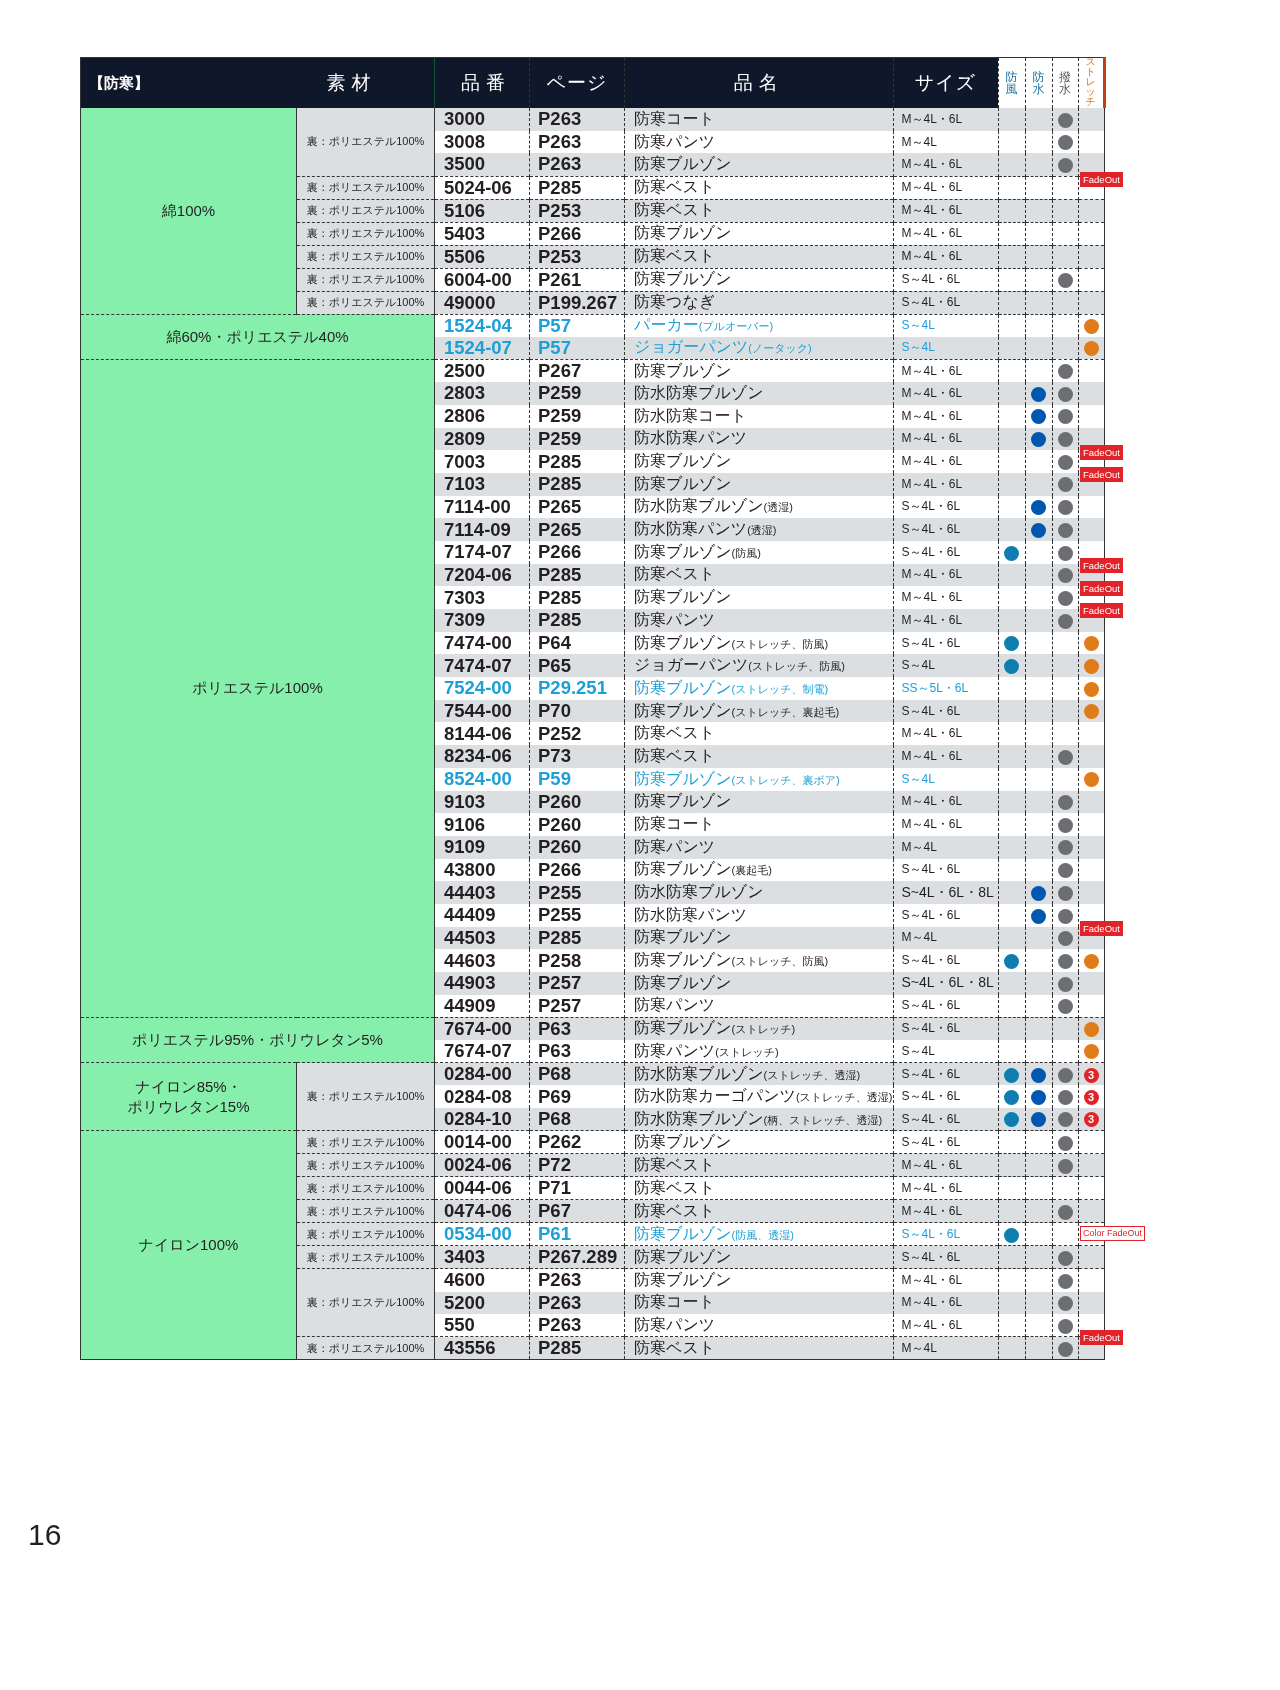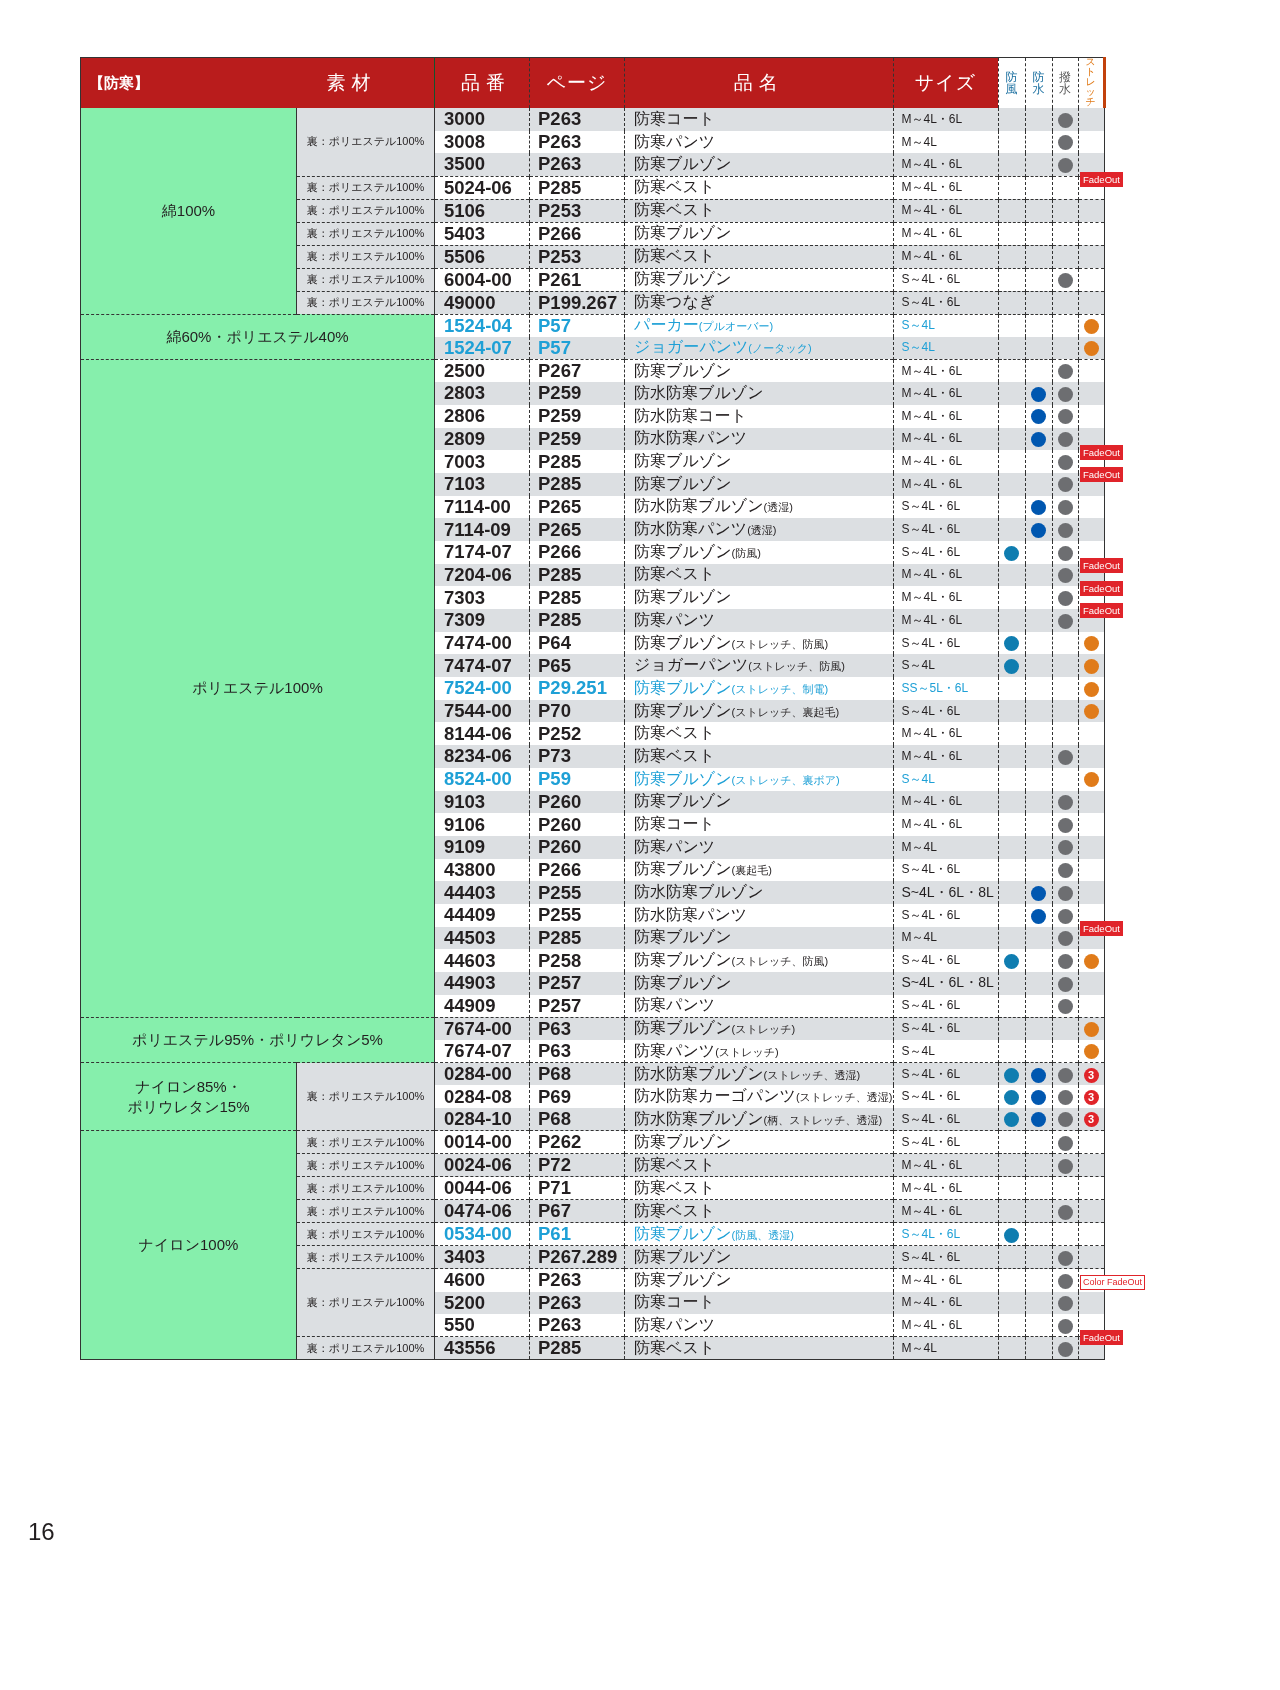--- a/index.html
+++ b/index.html
@@ -1,20 +1,20 @@
 <!DOCTYPE html>
 <html><head>
 <meta charset="utf-8">
 <style>
   html,body{margin:0;padding:0;background:#fff;}
   body{width:1280px;height:1690px;position:relative;font-family:"Liberation Sans","DejaVu Sans",sans-serif;color:#231f20;overflow:hidden;}
   #sheet{position:absolute;left:80px;top:57px;}
   table{border-collapse:collapse;table-layout:fixed;}
   td,th{padding:0;height:22.7px;box-sizing:border-box;white-space:nowrap;overflow:visible;}
-  th{background:#b91c1c;color:#fff;font-weight:normal;font-size:19px;height:42px;letter-spacing:6px;}
+  th{background:#0f172a;color:#fff;font-weight:normal;font-size:19px;height:42px;letter-spacing:6px;}
   th.first{text-align:left;padding-left:8px;letter-spacing:0;font-size:15px;font-weight:bold;}
   th.flag{background:#fff;color:#1a6fa0;font-size:12px;letter-spacing:0;line-height:12px;vertical-align:middle;border-left:1px dashed #333;}
   th.flag span{display:inline-block;width:12px;text-align:center;word-break:break-all;white-space:normal;}
   th.flag.gray{color:#555;}
   th.flag.orange{color:#e07b1a;}
   .outer{border:1px solid #333;}
   td.mat{background:#86efac;text-align:center;font-size:15px;border-right:1px solid #333;border-bottom:1px dashed #333;vertical-align:middle;line-height:20px;}
   td.lining{background:#dcdfe2;font-size:11px;text-align:center;border-right:1px solid #333;border-bottom:1px dashed #333;vertical-align:middle;}
   td.code{font-weight:bold;font-size:18.5px;padding-left:9px;border-right:1px dashed #333;}
   td.page{font-weight:bold;font-size:18.5px;padding-left:8px;border-right:1px dashed #333;}
@@ -29,21 +29,21 @@
   tr.hl td.code,tr.hl td.page,tr.hl td.name,tr.hl td.size{color:#1ea0d6;}
   .dot{display:inline-block;width:15px;height:15px;border-radius:50%;vertical-align:middle;}
   .dot.wind{background:#0f7db0;}
   .dot.water{background:#0057b0;}
   .dot.repel{background:#6d6e71;}
   .dot.stretch{background:#e07b1a;}
   .dot.three{background:#e0242a;color:#fff;font-size:11px;font-weight:bold;line-height:15px;text-align:center;}
   td.lastf{border-right:1px solid #333;}
   .tag{position:absolute;left:1080px;height:13px;line-height:13px;padding:0 2px;font-size:9.5px;font-weight:normal;color:#fff;background:#e0242a;border:1px solid #e0242a;}
   .tag.cf{background:#fff;color:#e0242a;font-weight:normal;font-size:9px;}
-  #pagenum{position:absolute;left:28px;top:1518px;font-size:24px;color:#231f20;}
+  #pagenum{position:absolute;left:28px;top:1518px;font-size:30px;color:#231f20;}
 </style>
 </head>
 <body>
 
 <div id="sheet">
   <table class="outer">
     <colgroup>
       <col style="width:216px">
         <col style="width:138px">
         <col style="width:95px">
@@ -648,17 +648,17 @@
 </div>
 
 <div id="tags">
     <div class="tag" style="top: 172.1px;">FadeOut</div>
     <div class="tag" style="top: 444.5px;">FadeOut</div>
     <div class="tag" style="top: 467.2px;">FadeOut</div>
     <div class="tag" style="top: 558px;">FadeOut</div>
     <div class="tag" style="top: 580.7px;">FadeOut</div>
     <div class="tag" style="top: 603.4px;">FadeOut</div>
     <div class="tag" style="top: 921.2px;">FadeOut</div>
-    <div class="tag cf" style="top: 1275px;">Color FadeOut</div>
+    <div class="tag cf" style="top: 1226px;">Color FadeOut</div>
     <div class="tag" style="top: 1329.8px;">FadeOut</div>
   </div>
 
 <div id="pagenum">16</div>
 
 </body></html>

